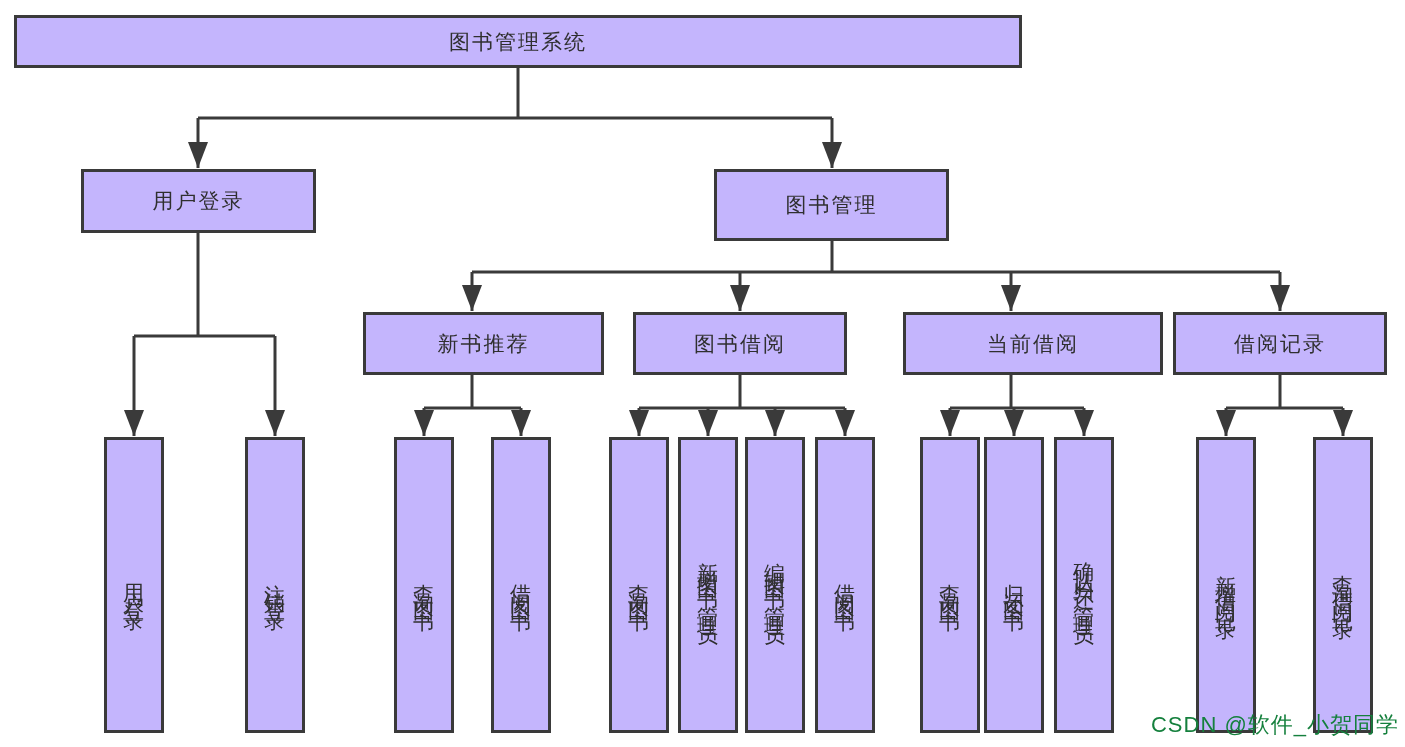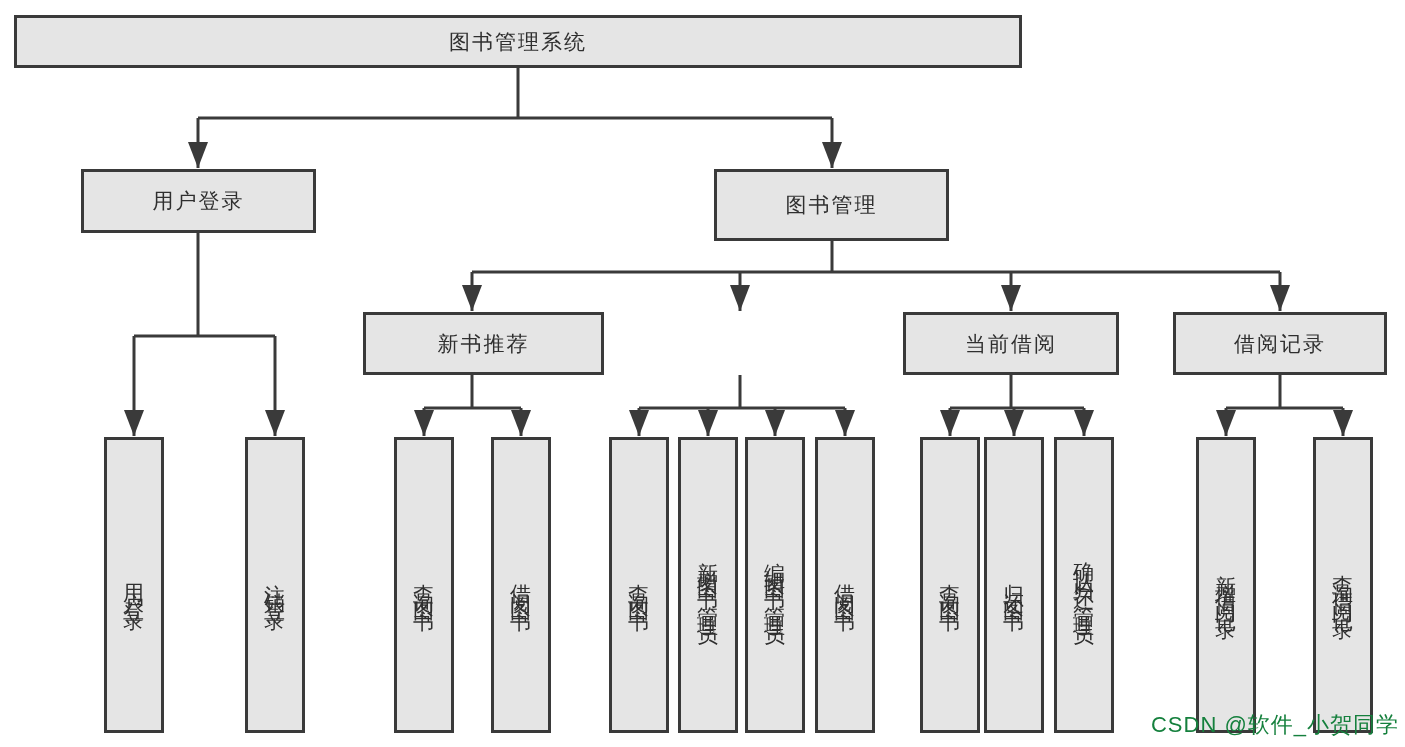--- a/index.html
+++ b/index.html
@@ -8,21 +8,21 @@
     position:relative;
     width:1405px; height:747px;
     background:#ffffff;
     font-family:"Liberation Sans", sans-serif;
     overflow:hidden;
   }
   .wires { position:absolute; left:0; top:0; width:1405px; height:747px; }
   .node {
     position:absolute;
     box-sizing:border-box;
-    background:#e5e5e5;
+    background:#c4b5fd;
     border:3px solid #3a3a3a;
     display:flex;
     align-items:center;
     justify-content:center;
     color:#2f2f2f;
     font-size:21px;
     z-index:2;
   }
   .node.h span {
     letter-spacing:2px;
@@ -98,21 +98,24 @@
   <div class="node h" style="left:81px;top:169px;width:235px;height:64px">
     <span>用户登录</span>
   </div>
   <div class="node h" style="left:714px;top:169px;width:235px;height:72px">
     <span>图书管理</span>
   </div>
 
   <div class="node h" style="left:363px;top:312px;width:241px;height:63px">
     <span>新书推荐</span>
   </div>
-  <div class="node h" style="left:903px;top:312px;width:216px;height:63px">
+  <div class="node h" style="left:633px;top:312px;width:214px;height:63px">
+    <span>图书借阅</span>
+  </div>
+  <div class="node h" style="left:903px;top:312px;width:260px;height:63px">
     <span>当前借阅</span>
   </div>
   <div class="node h" style="left:1173px;top:312px;width:214px;height:63px">
     <span>借阅记录</span>
   </div>
 
   <div class="node v" style="left:104px;top:437px;width:60px;height:296px">
     <span>用户登录</span>
   </div>
   <div class="node v" style="left:245px;top:437px;width:60px;height:296px">

